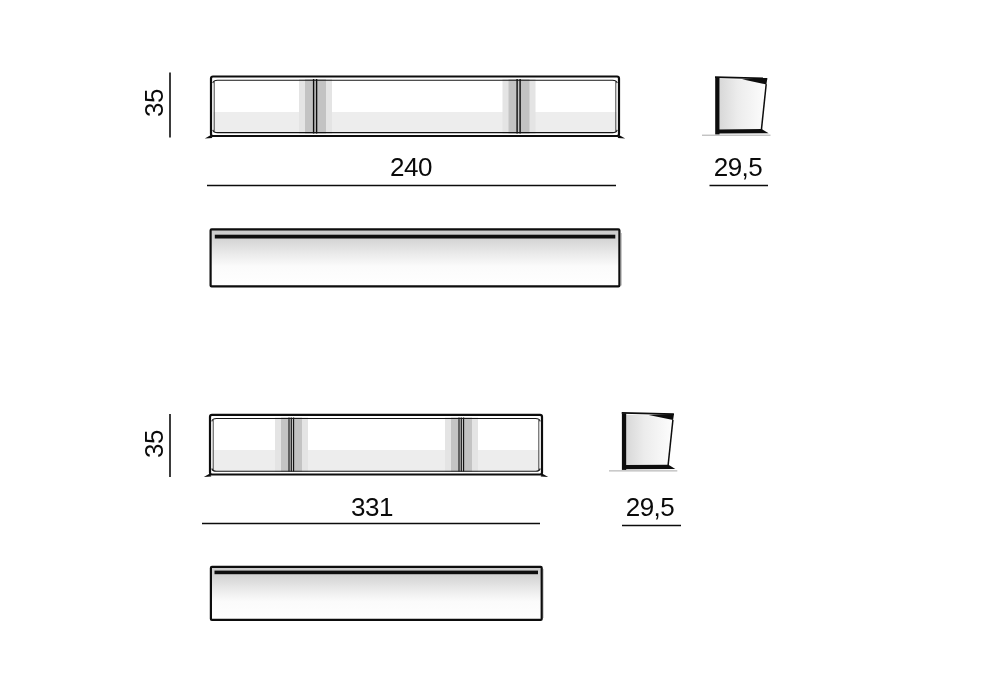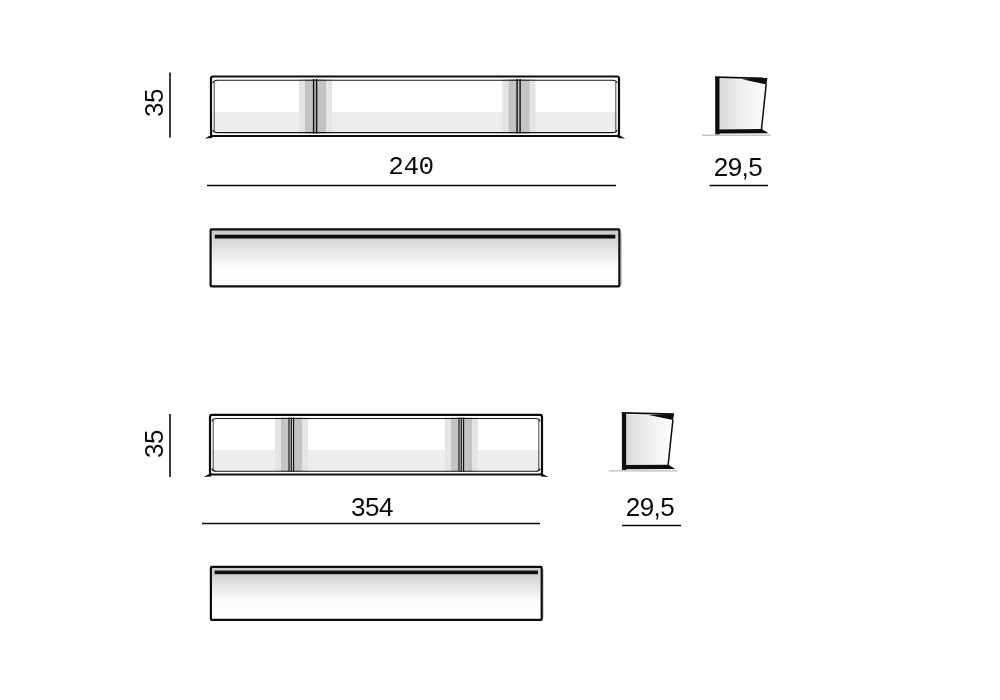--- a/index.html
+++ b/index.html
@@ -134,23 +134,23 @@
     <line x1="207" y1="185.5" x2="616" y2="185.5" stroke="#0c0c0c" stroke-width="1.6"></line>
     <line x1="709.5" y1="185.5" x2="768" y2="185.5" stroke="#0c0c0c" stroke-width="1.6"></line>
     <line x1="170" y1="414" x2="170" y2="477" stroke="#0c0c0c" stroke-width="1.6"></line>
     <line x1="202" y1="523.5" x2="540" y2="523.5" stroke="#0c0c0c" stroke-width="1.6"></line>
     <line x1="622" y1="525.5" x2="681" y2="525.5" stroke="#0c0c0c" stroke-width="1.6"></line>
   </g>
 </svg>
 
 <div class="dim-label rot" style="left:154px; top:103px;">35</div>
 
-<div class="dim-label" style="left:411px; top:167px;font-family:Liberation Mono, monospace;">240</div>
+<div class="dim-label" style="left:411px; top:167px;">240</div>
 
 <div class="dim-label" style="left:738px; top:167px;">29,5</div>
 
 <div class="dim-label rot" style="left:154px; top:444px;">35</div>
 
-<div class="dim-label" style="left:372px; top:507px;">354</div>
+<div class="dim-label" style="left:372px; top:507px;">331</div>
 
 <div class="dim-label" style="left:650px; top:507px;">29,5</div>
 
 </div>
 
 </body></html>

